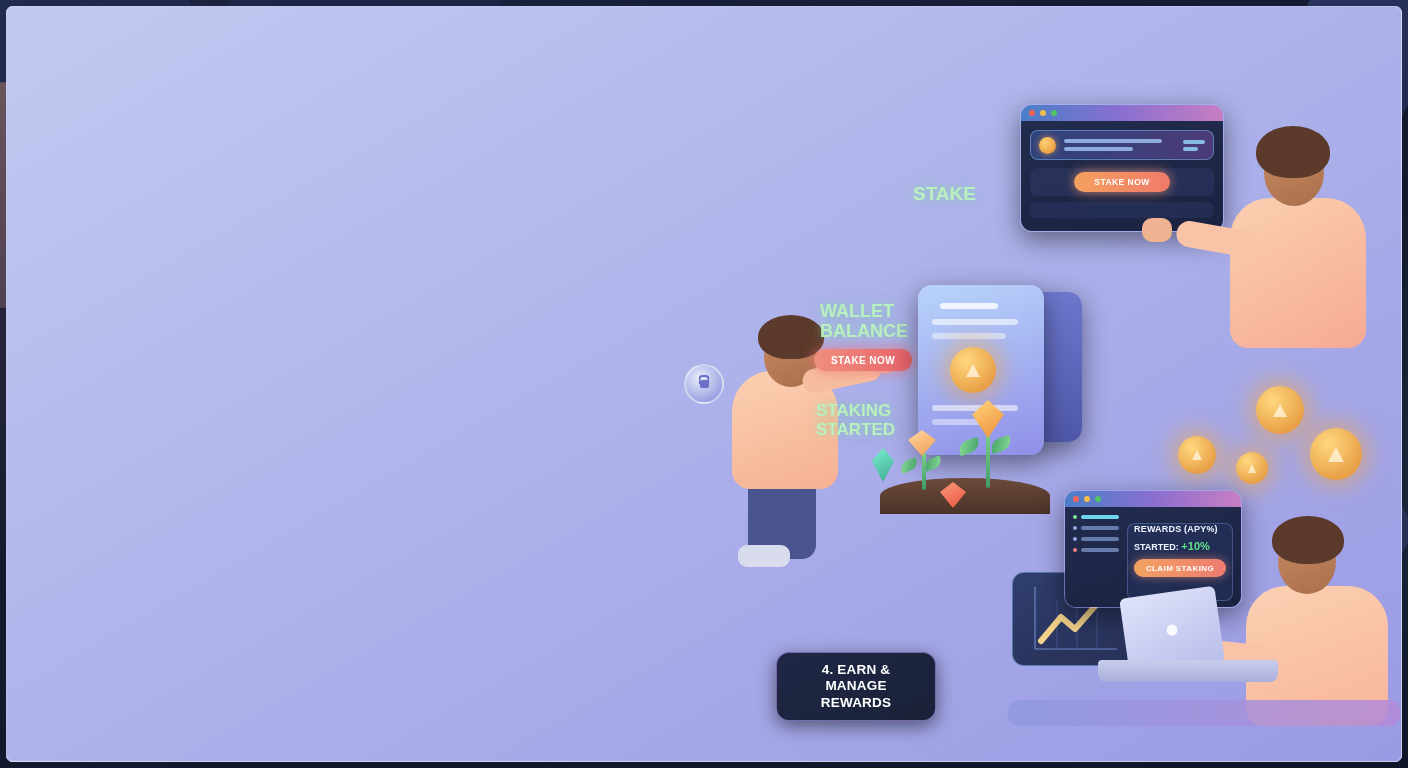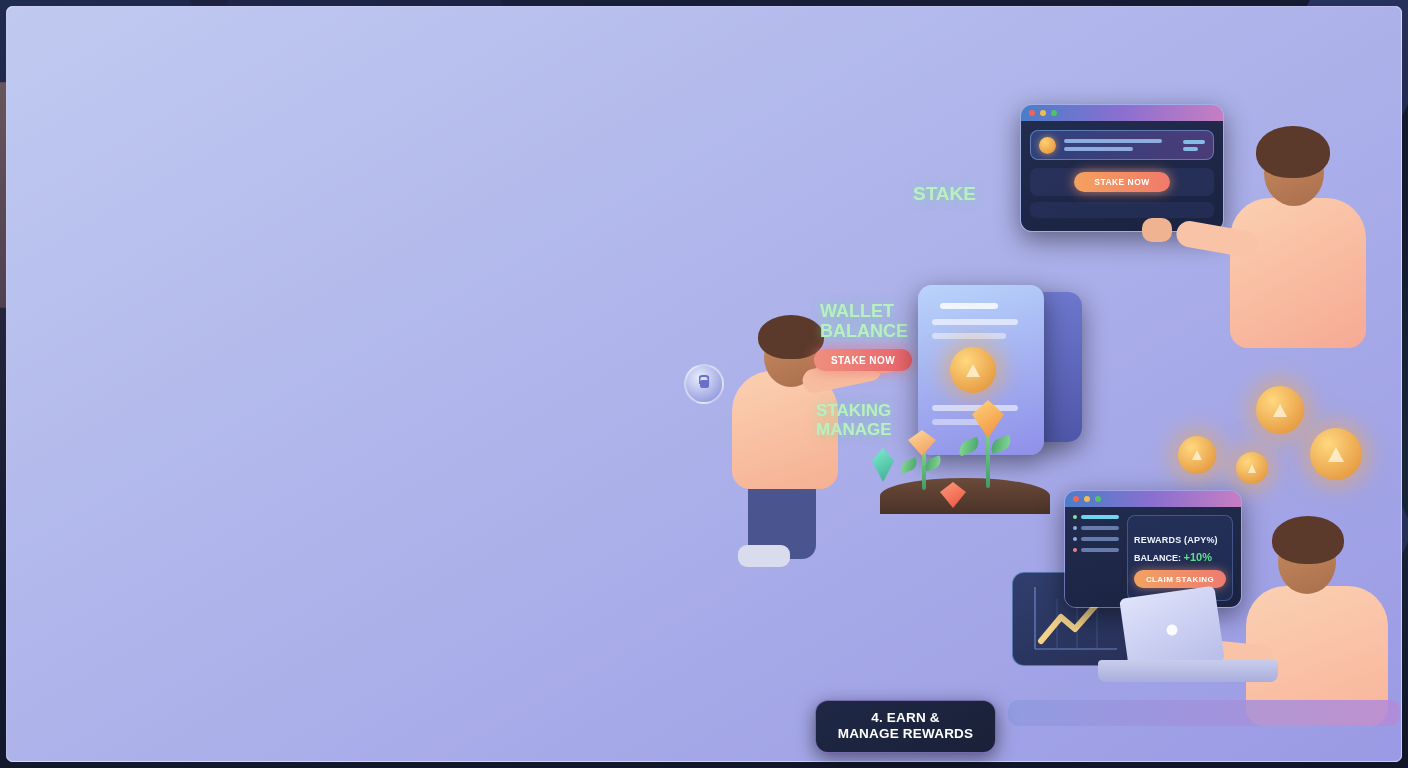--- a/index.html
+++ b/index.html
@@ -150,21 +150,21 @@
 
   
   .w-rewards { left:1064px; top:490px; width:178px; height:118px;
     border:1px solid rgba(160,160,235,.55); }
   .w-rewards .win-body { padding:8px; height:102px; display:flex; gap:8px; }
   .rw-side { width:46px; display:flex; flex-direction:column; gap:7px; }
   .rw-item { display:flex; align-items:center; gap:4px; }
   .rw-bullet { width:4px;height:4px;border-radius:50%; flex:none; }
   .rw-line { height:4px; border-radius:2px; flex:1; background:rgba(150,180,240,.6); }
   .rw-main { flex:1; border-radius:8px; border:1px solid rgba(130,160,230,.35);
-    background:rgba(40,56,104,.45); padding:19px 6px; }
+    background:rgba(40,56,104,.45); padding:0 6px;margin-top:8px; }
   .rw-title { font-size:9px; font-weight:700; color:#f0f5ff; letter-spacing:.2px; }
   .rw-bal { font-size:9px; font-weight:700; color:#f0f5ff; margin-top:6px; }
   .rw-bal b { color:#5fe08a; font-size:11px; }
   .btn-claim { margin-top:7px; width:100%; height:18px; border-radius:10px; border:none;
     color:#fff; font-size:8px; font-weight:700; letter-spacing:.4px; cursor:pointer;
     background:linear-gradient(90deg,#f2a261,#ee7b70);
     box-shadow:0 0 10px rgba(240,150,110,.6); }
 
   
   .chart-tile { position:absolute; left:1012px; top:572px; width:118px; height:94px;
@@ -173,21 +173,21 @@
 
   
   .step-label { position:absolute; border-radius:13px; padding:9px 14px;
     background:linear-gradient(150deg,#1e2745,#1a2138);
     border:1.5px solid rgba(150,130,210,.75);
     color:#fff; font-size:13.5px; font-weight:700; line-height:1.22; text-align:center;
     letter-spacing:.2px; box-shadow:0 5px 18px rgba(0,0,0,.5); }
   .sl1 { left:292px; top:310px; width:176px; }
   .sl2 { left:440px; top:668px; width:180px; }
   .sl3 { left:778px; top:530px; width:196px; }
-  .sl4 { left:815px; top:652px; width:181px;margin-top:48px; }
+  .sl4 { left:776px; top:652px; width:160px; }
 
   
   .glow-label { position:absolute; font-weight:700; line-height:1.12;
     color:#b9f0c0; text-shadow:0 0 10px rgba(110,230,150,.55); }
   .t-stake-top { left:913px; top:183px; font-size:19px; }
   .t-funds { left:820px; top:301px; font-size:18px; }
   .t-started { left:816px; top:401px; font-size:17px; }
   .t-stake-sm { left:586px; top:619px; font-size:13px; }
   .btn-stake-mid { position:absolute; left:814px; top:349px; width:98px; height:22px;
     border-radius:12px; border:none; color:#fff; font-size:10px; font-weight:700;
@@ -526,21 +526,21 @@
     <div style="position:absolute;left:140px;top:58px;width:26px;height:20px;border-radius:9px;background:#f0b391;"></div>
   </div>
 
   <div class="glow-label t-funds">
     <div>WALLET</div>
     <div>BALANCE</div>
   </div>
   <button class="btn-stake-mid">STAKE NOW</button>
   <div class="glow-label t-started">
     <div>STAKING</div>
-    <div>MANAGE</div>
+    <div>STARTED</div>
   </div>
 
   <div class="phone-doc" style="left:1032px;top:292px;width:50px;height:150px;background:linear-gradient(165deg,#6f7ad0,#4e56a8);"></div>
   <div class="phone-doc" style="left:918px;top:285px;width:126px;height:170px;">
     <div class="doc-line" style="position:absolute;left:22px;top:18px;width:58px;"></div>
     <div class="doc-line" style="position:absolute;left:14px;top:34px;width:86px;opacity:.75;"></div>
     <div class="doc-line" style="position:absolute;left:14px;top:48px;width:74px;opacity:.6;"></div>
     <div class="coin-glow" style="left:32px;top:62px;width:46px;height:46px;">
         <div class="eth"></div>
       </div>
@@ -640,21 +640,21 @@
             <div class="rw-line"></div>
         </div>
         <div class="rw-item">
           <div class="rw-bullet" style="background:#ef8080;"></div>
             <div class="rw-line"></div>
         </div>
       </div>
       <div class="rw-main">
         <div class="rw-title">REWARDS (APY%)</div>
         <div class="rw-bal">
-          <span>BALANCE:</span>
+          <span>STARTED:</span>
           <b>+10%</b>
         </div>
         <button class="btn-claim">CLAIM STAKING</button>
       </div>
     </div>
   </div>
 
   <div class="person" style="left:1246px;top:500px;width:170px;height:230px;">
     <div class="p-body" style="left:0;top:86px;width:142px;height:140px;background:linear-gradient(160deg,#fbd0b2,#f8b49b);"></div>
     <div class="p-head" style="left:32px;top:30px;width:58px;height:64px;background:linear-gradient(160deg,#c98c62,#a96e4c);"></div>

